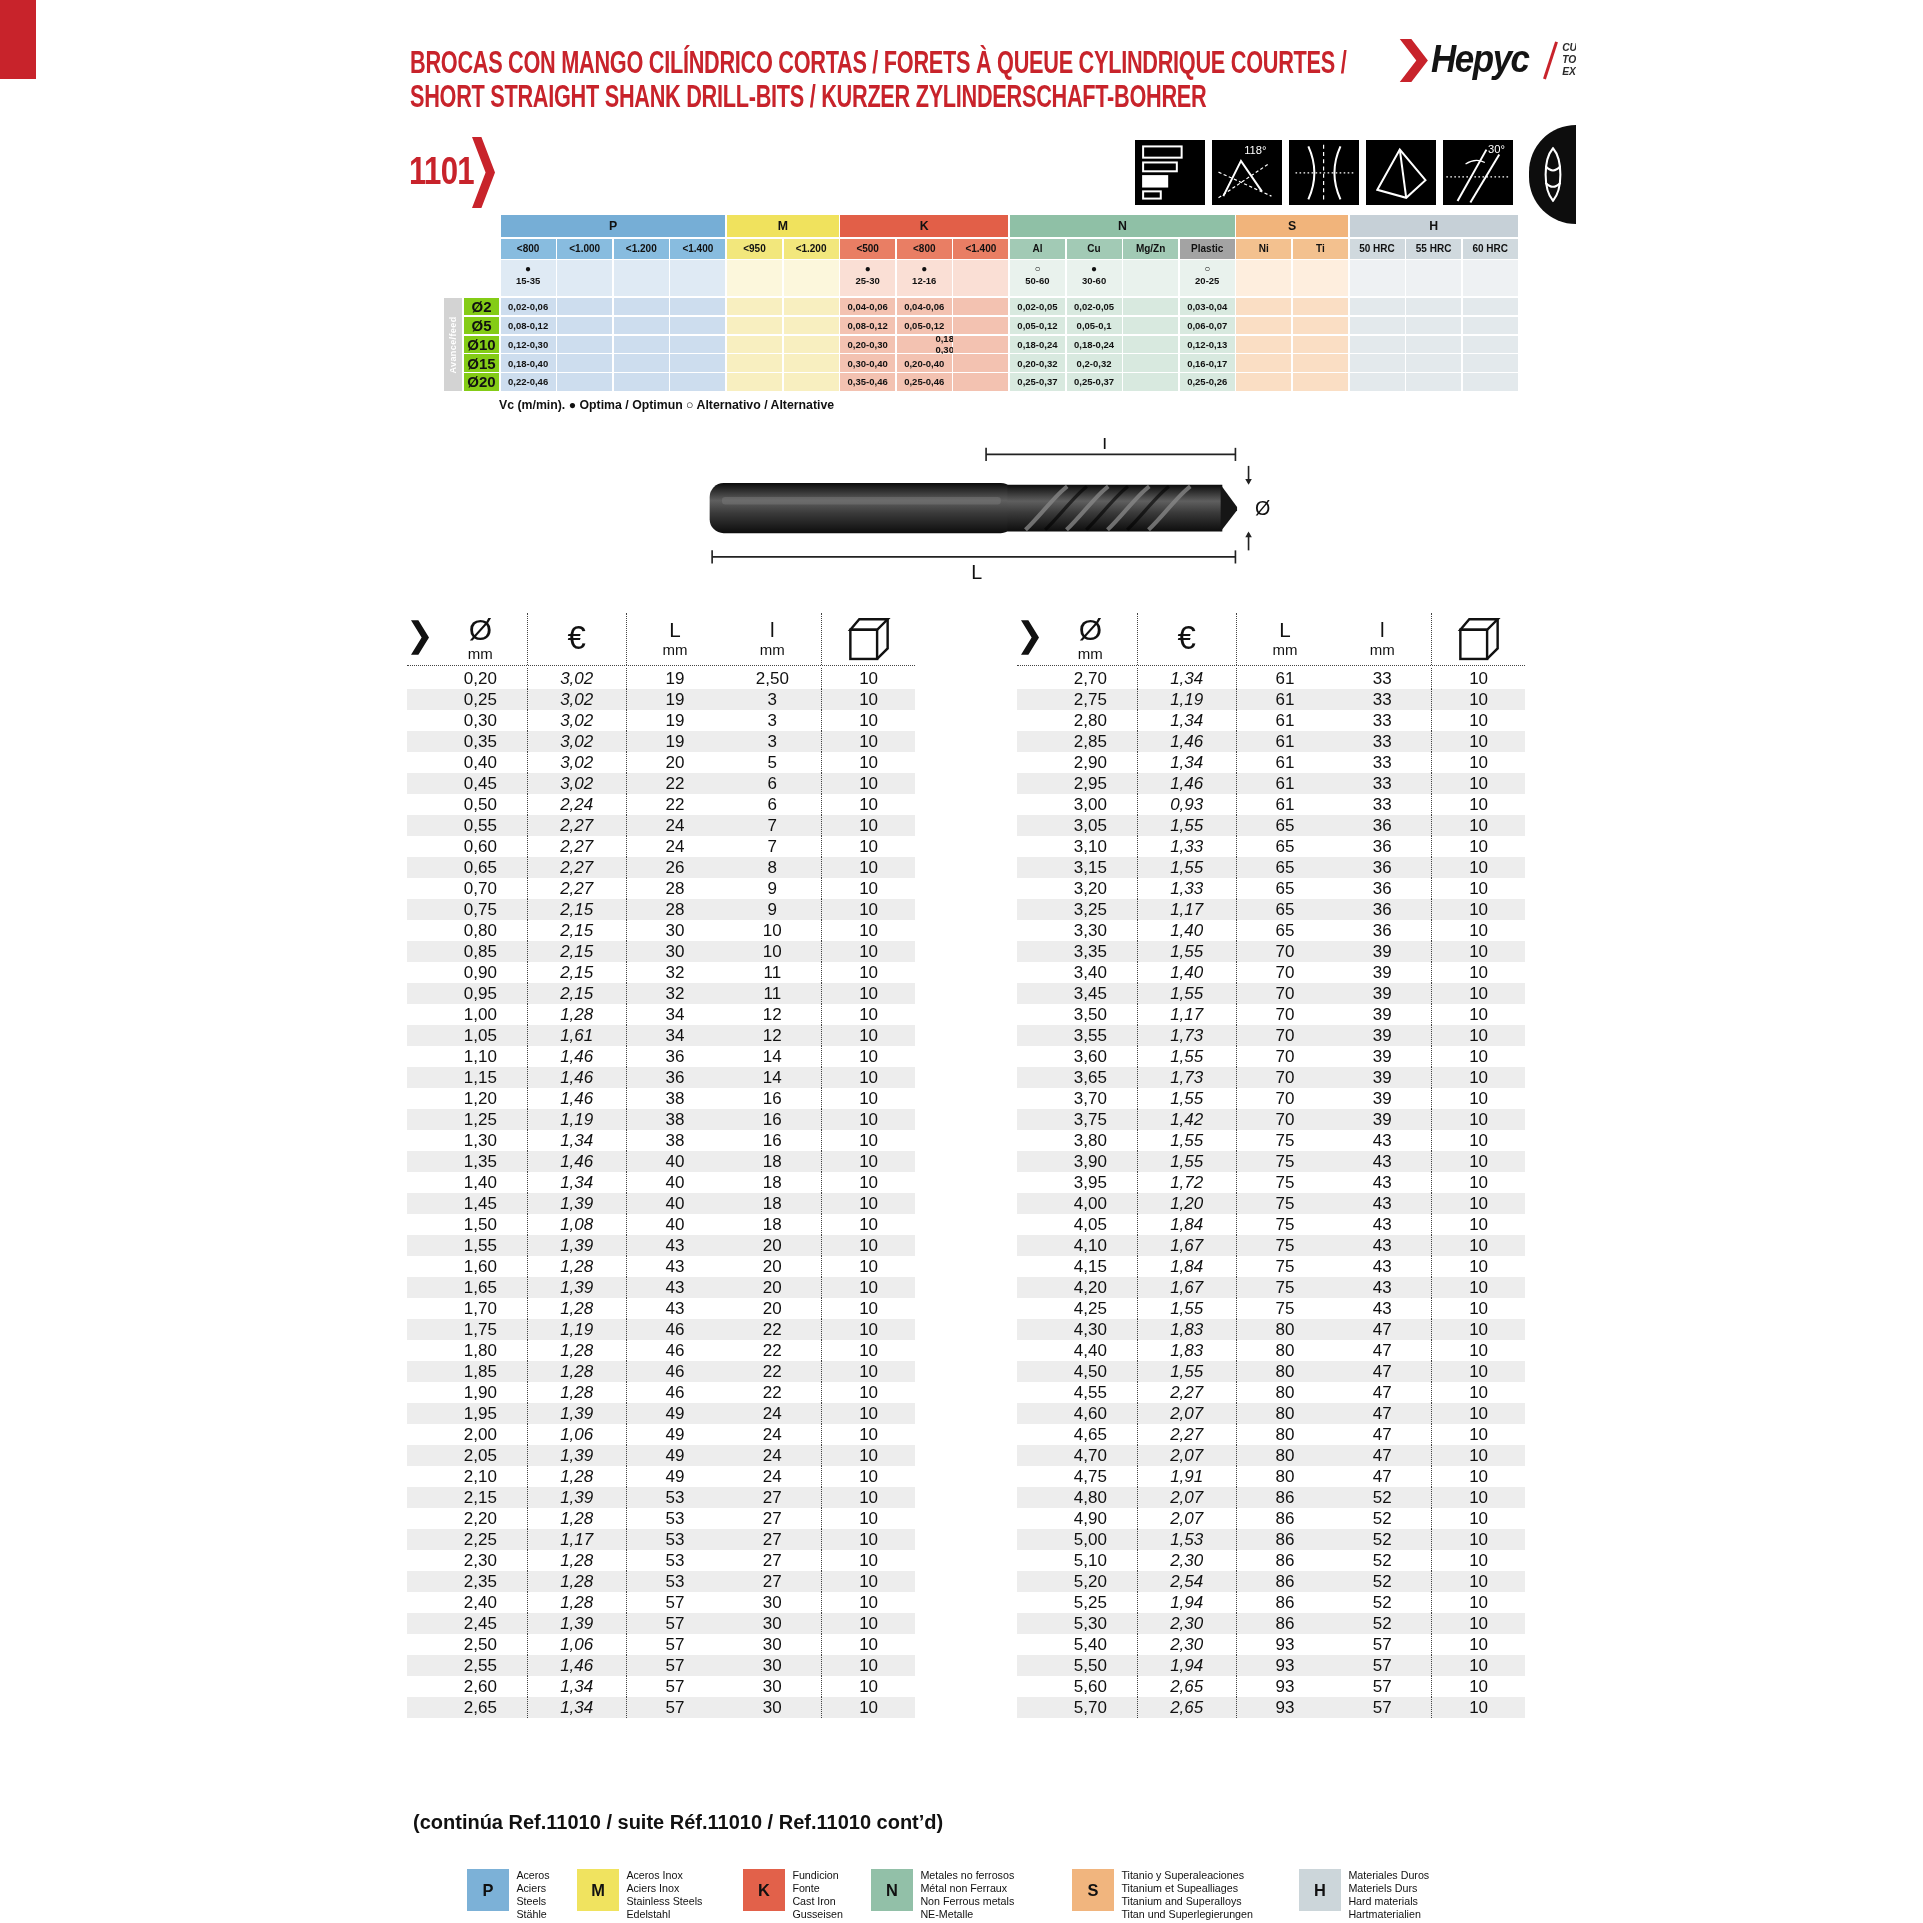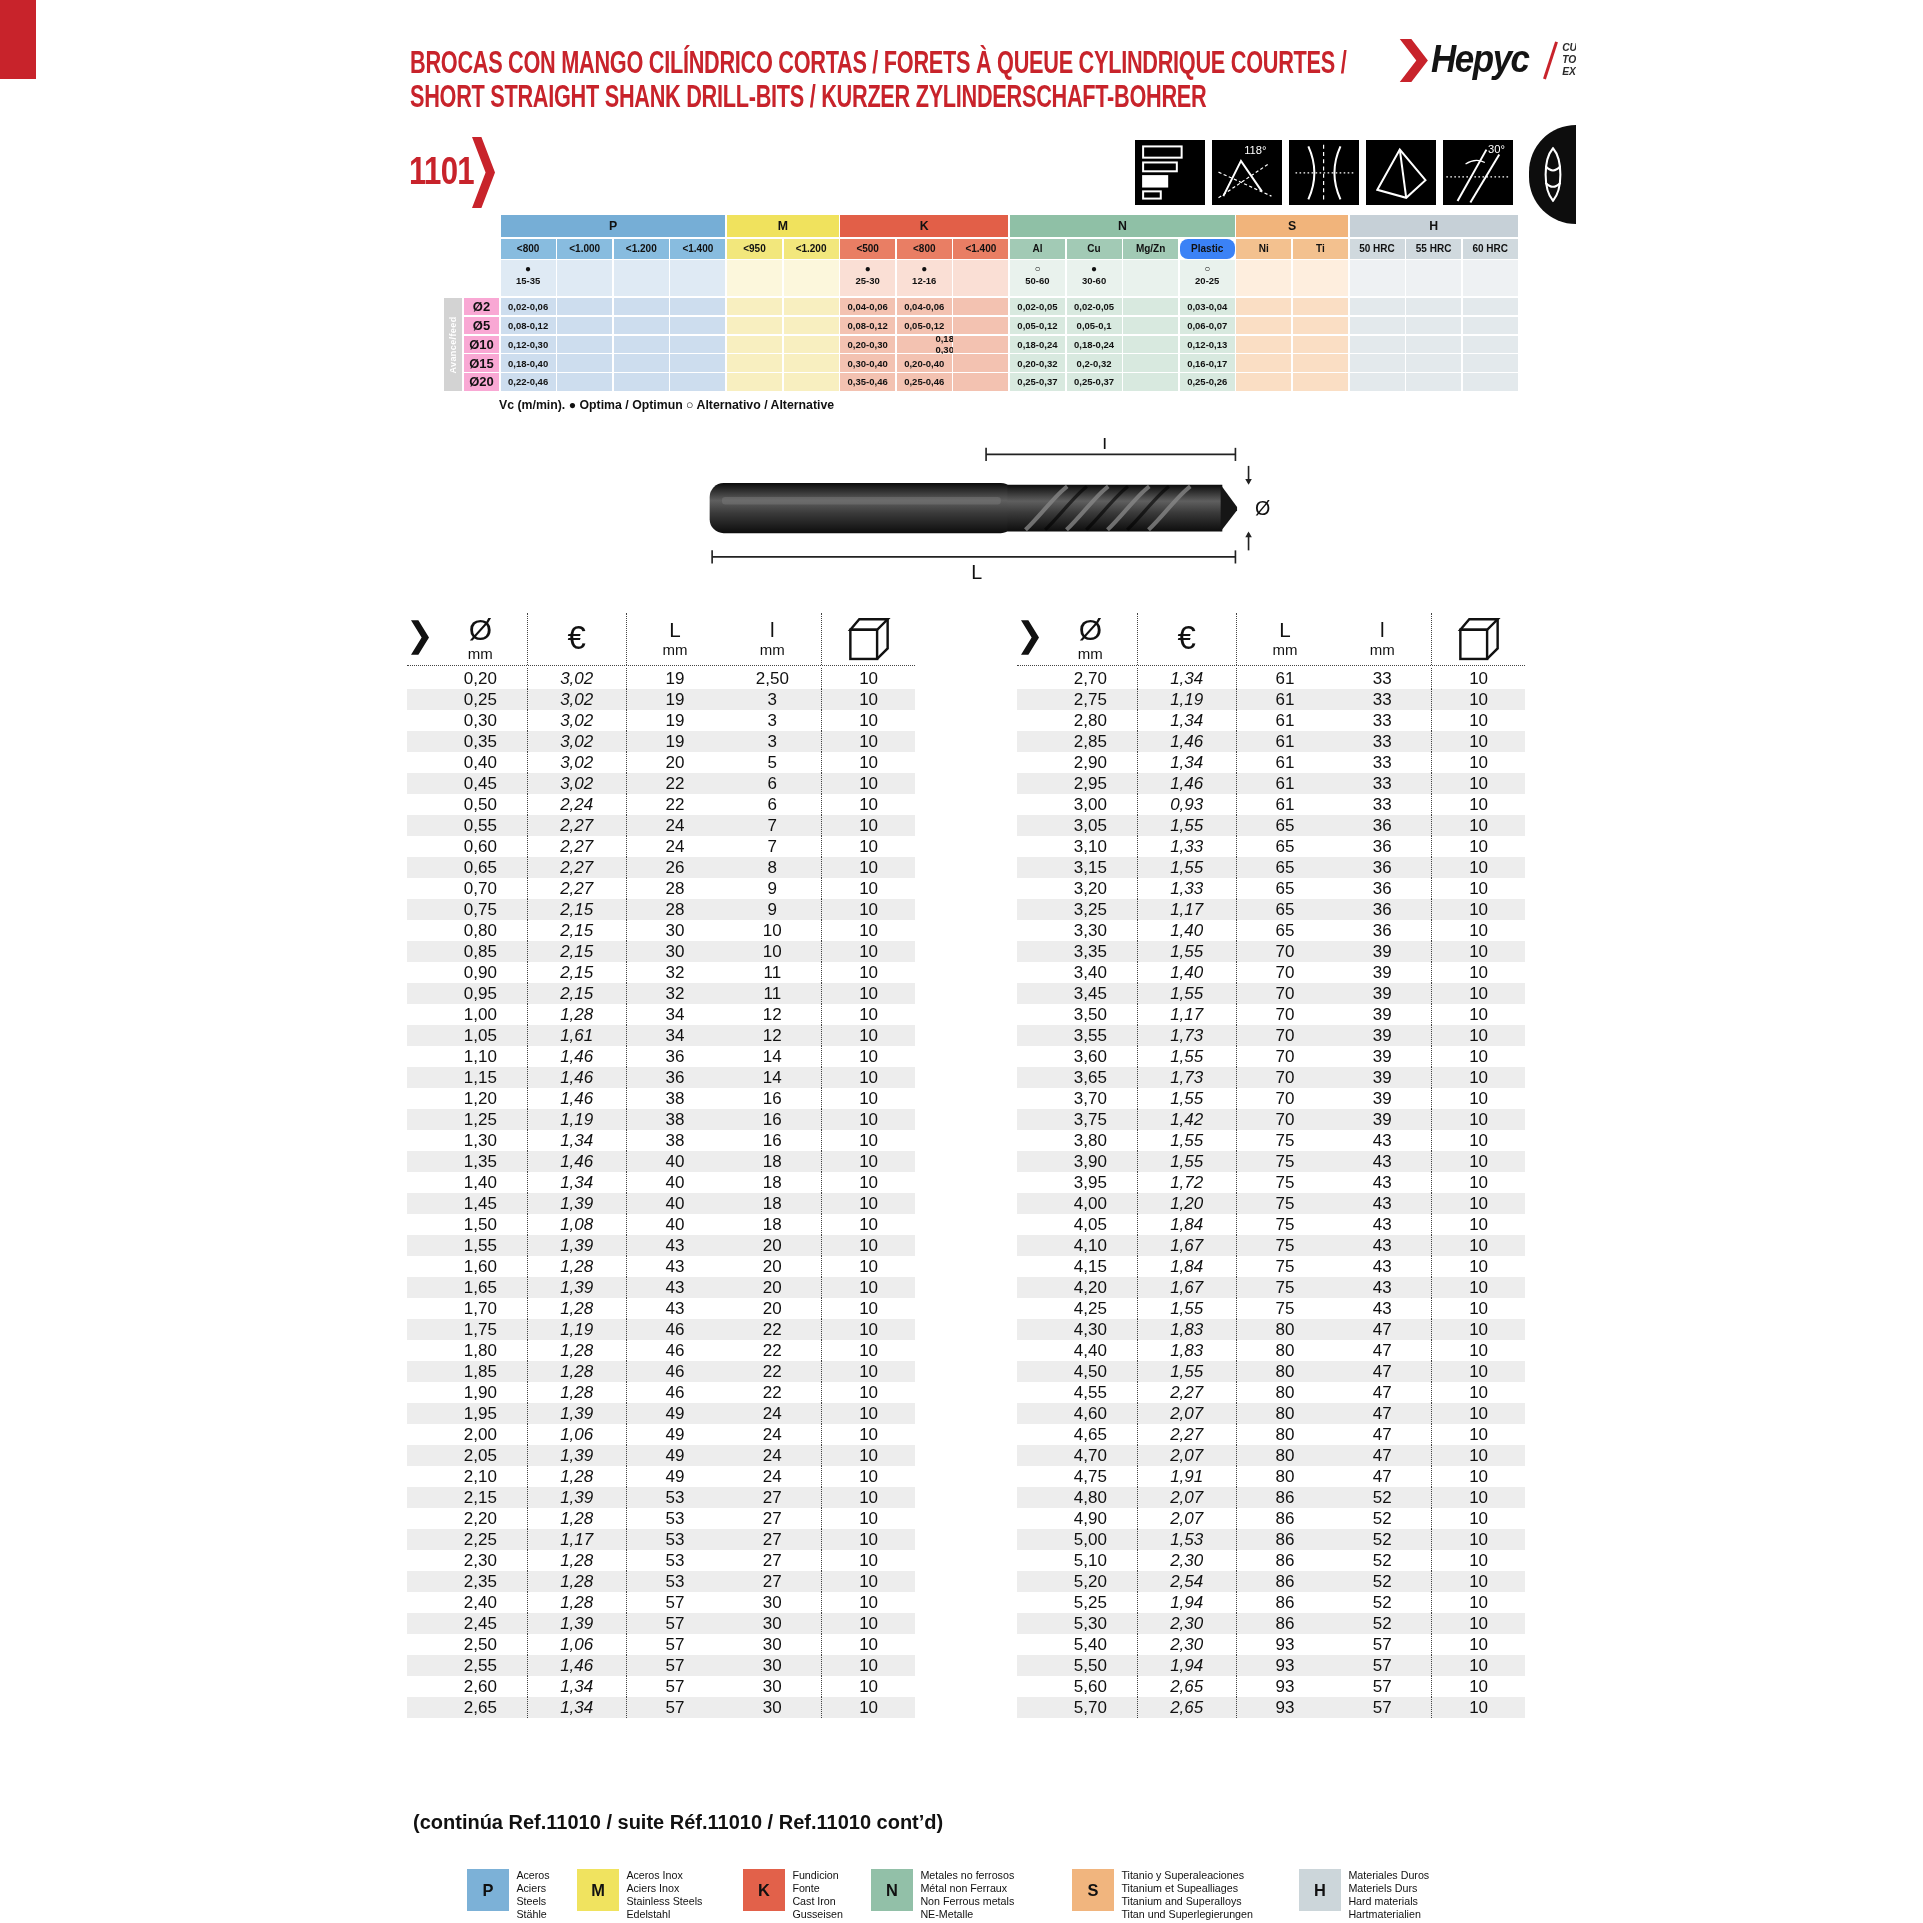--- a/index.html
+++ b/index.html
@@ -43,22 +43,22 @@
   #spec{position:absolute;left:444px;top:215px;}
   #spec-grid{display:grid;grid-template-columns:55px repeat(18,55px);grid-template-rows:22px 20px 36px repeat(5,17.3px);
              gap:1.6px;}
   .g-x{background:transparent;}
   .g-h{display:flex;align-items:center;justify-content:center;font-weight:700;font-size:12.3px;}
   .g-s{display:flex;align-items:center;justify-content:center;font-weight:700;font-size:10px;}
   .g-v{display:flex;flex-direction:column;align-items:center;justify-content:flex-start;padding-top:3.3px;box-sizing:border-box;}
   .g-v .sym{font-size:10px;line-height:11.5px;font-weight:700;}
   .g-v .val{font-size:9.5px;line-height:11.5px;font-weight:700;}
   .g-c{display:flex;align-items:center;justify-content:center;font-weight:700;font-size:9.5px;}
-  .g-l{margin-left:20px;background:#f9a8d4;display:flex;align-items:center;justify-content:center;
-       font-weight:700;font-size:13px;}
+  .g-l{margin-left:20px;background:#84cc16;display:flex;align-items:center;justify-content:center;
+       font-weight:700;font-size:15px;}
   .avance{position:absolute;left:0;top:83px;width:18px;height:93px;background:#d3d3d3;}
   .avance span{position:absolute;left:50%;top:50%;transform:translate(-50%,-50%) rotate(-90deg);
                white-space:nowrap;color:#fff;font-weight:700;font-size:9px;letter-spacing:0.4px;}
   .spec-note{position:absolute;left:55px;top:183px;font-weight:700;font-size:12.3px;white-space:nowrap;}
 
   
   .diagram{position:absolute;left:703px;top:438px;}
   .dim-label{font-size:24px;fill:#111;}
 
   
@@ -197,21 +197,21 @@
         <div class="g-s" style="background: rgb(136, 188, 223);">&lt;1.200</div>
         <div class="g-s" style="background: rgb(136, 188, 223);">&lt;1.400</div>
         <div class="g-s" style="background: rgb(242, 231, 124);">&lt;950</div>
         <div class="g-s" style="background: rgb(242, 231, 124);">&lt;1.200</div>
         <div class="g-s" style="background: rgb(233, 126, 100);">&lt;500</div>
         <div class="g-s" style="background: rgb(233, 126, 100);">&lt;800</div>
         <div class="g-s" style="background: rgb(233, 126, 100);">&lt;1.400</div>
         <div class="g-s" style="background: rgb(162, 202, 181);">Al</div>
         <div class="g-s" style="background: rgb(162, 202, 181);">Cu</div>
         <div class="g-s" style="background: rgb(162, 202, 181);">Mg/Zn</div>
-        <div class="g-s" style="background: #3b82f6; border-radius: 8px;">Plastic</div>
+        <div class="g-s" style="background: #a3a3a3;">Plastic</div>
         <div class="g-s" style="background: rgb(243, 193, 143);">Ni</div>
         <div class="g-s" style="background: rgb(243, 193, 143);">Ti</div>
         <div class="g-s" style="background: rgb(208, 217, 222);">50 HRC</div>
         <div class="g-s" style="background: rgb(208, 217, 222);">55 HRC</div>
         <div class="g-s" style="background: rgb(208, 217, 222);">60 HRC</div>
         <div class="g-x"></div>
         <div class="g-v" style="background: rgb(223, 234, 244);">
           <div class="sym">●</div>
           <div class="val">15-35</div>
         </div>

